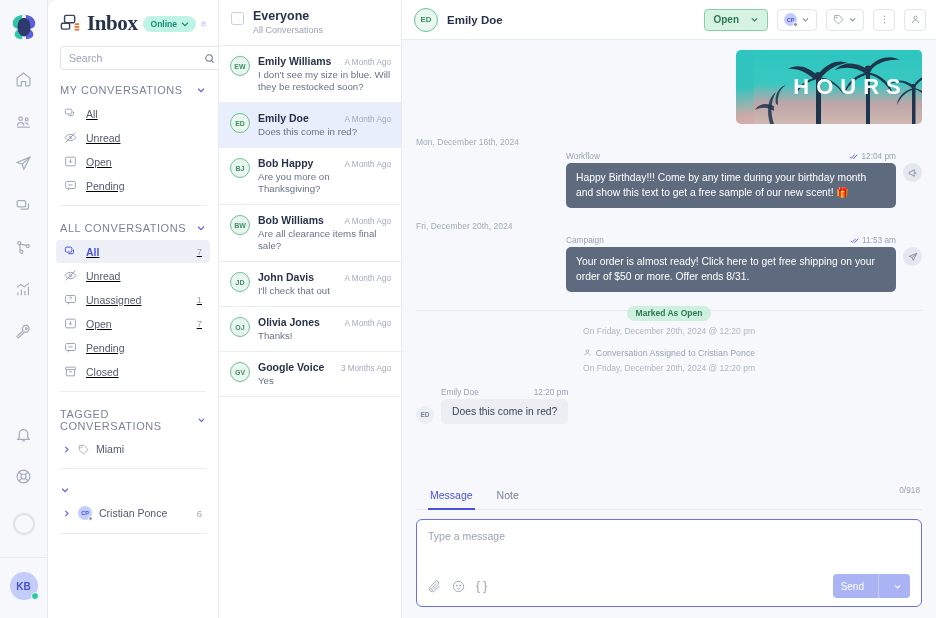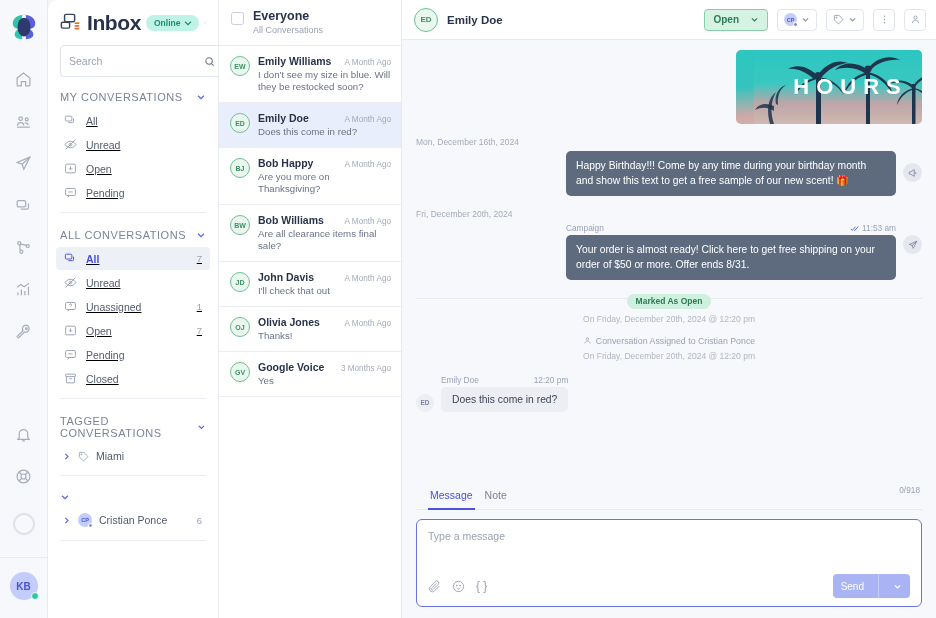--- a/index.html
+++ b/index.html
@@ -53,32 +53,32 @@
   .sidebar {
     width: 171px; height: 618px; background: #fff;
     border-right: 1px solid #e8eaf1;
     display: flex; flex-direction: column;
     flex-shrink: 0;
     border-top-left-radius: 10px;
     overflow: hidden;
   }
   .sb-head { padding: 11px 12px 0 12px; display: flex; align-items: center; gap: 5px; }
   .inbox-icon { width: 22px; height: 20px; flex-shrink: 0; }
-  .inbox-title { font-size: 21px; font-weight: bold; color: #28334a; letter-spacing: -0.4px; }
+  .inbox-title { font-size: 21px; font-weight: bold; color: #28334a; letter-spacing: -0.4px; font-family: Liberation Serif, serif; }
   .online-pill {
     background: #bff3e6; color: #1a8f72;
     font-size: 8.5px; font-weight: bold;
     padding: 3px 6px 3px 8px; border-radius: 10px;
     display: flex; align-items: center; gap: 3px; cursor: pointer;
   }
   .help-icon { color: #6e7aff; width: 14px; height: 14px; cursor: pointer; }
 
   .sb-search-row { display: flex; gap: 7px; padding: 10px 12px 0 12px; align-items: center; }
   .search-box {
-    flex: 1; height: 32px; border: 1px solid #dfe3ec; border-radius: 4px;
+    flex: 1; height: 24px; border: 1px solid #dfe3ec; border-radius: 4px;
     display: flex; align-items: center; padding: 0 6px 0 8px; background: #fff;
   }
   .search-box input {
     flex: 1; border: none; outline: none; font-size: 10.5px;
     color: #6a7285; font-family: "Liberation Sans", sans-serif; background: transparent;
   }
   .search-box input::placeholder { color: #9aa2b4; }
 
   .sb-scroll { flex: 1; overflow: hidden; padding-top: 6px; }
   .sec-head {
@@ -238,21 +238,21 @@
     color: #7b8398; font-size: 6.5px; font-weight: bold;
     display: flex; align-items: center; justify-content: center; flex-shrink: 0;
   }
   .bubble-in {
     background: #eceef4; color: #3b4559; font-size: 10.3px;
     padding: 7px 11px; border-radius: 5px;
   }
 
   
   .composer { flex-shrink: 0; padding: 0 14px 11px 14px; background: #f7f8fb; }
-  .comp-tabs { display: flex; gap: 8px; border-bottom: 1px solid #e8eaf1; padding-left: 12px; position: relative; }
+  .comp-tabs { display: flex; gap: 20px; border-bottom: 1px solid #e8eaf1; padding-left: 12px; position: relative; }
   .comp-tab {
     font-size: 10.5px; color: #7b8398; padding: 8px 2px 7px 2px; cursor: pointer;
   }
   .comp-tab.active { color: #4a52d9; border-bottom: 2px solid #4a52d9; margin-bottom: -1px; }
   .char-count { position: absolute; right: 2px; bottom: 14px; font-size: 8.3px; color: #9aa2b4; }
   .comp-box {
     border: 1.3px solid #6a72e0; border-radius: 6px; background: #fff;
     height: 88px; margin-top: 9px; padding: 9px 11px 8px 11px;
     display: flex; flex-direction: column;
   }
@@ -736,20 +736,29 @@
           </g>
           <rect width="186" height="74" fill="#2ec6c0" opacity="0.07"></rect>
         </svg>
         <span class="hours-text">HOURS</span>
       </div>
 
       <div class="date-sep">Mon, December 16th, 2024</div>
 
       <div class="msg-out">
         <div class="msg-col">
+          <div class="msg-meta">
+            <span class="msg-sender">Workflow</span>
+            <span class="msg-time">
+              <svg class="chk" style="width:9px;height:9px" viewBox="0 0 24 24" fill="none" stroke="currentColor" stroke-width="2.6">
+                  <path d="M2 13l4 4 9-10M11 16l1.5 1.5L22 7"></path>
+                </svg>
+              <span>12:04 pm</span>
+            </span>
+          </div>
           <div class="bubble-out">Happy Birthday!!! Come by any time during your birthday month and show this text to get a free sample of our new scent! 🎁</div>
         </div>
         <div class="msg-chan">
           <svg style="width:10px;height:10px" viewBox="0 0 24 24" fill="none" stroke="currentColor" stroke-width="1.9">
               <path d="M3 10v4a1 1 0 001 1h3l8 5V4l-8 5H4a1 1 0 00-1 1z"></path>
               <path d="M18 9.5a3.5 3.5 0 010 5"></path>
             </svg>
         </div>
       </div>
 

